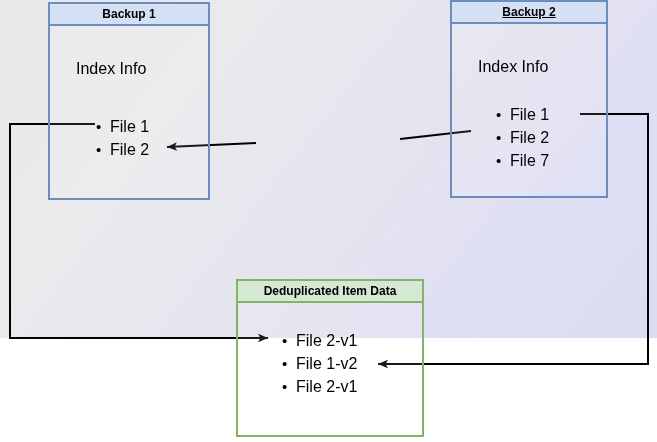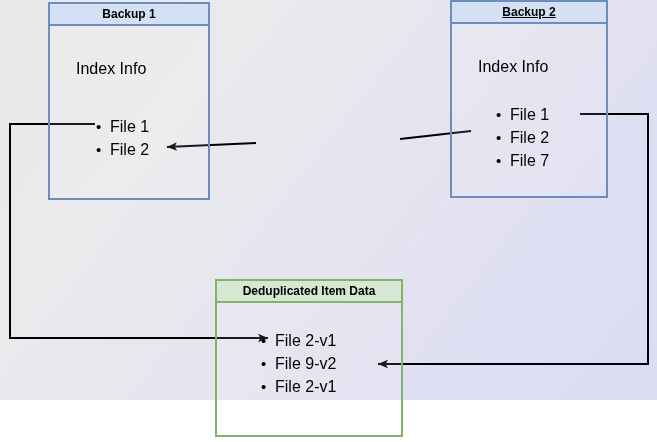--- a/index.html
+++ b/index.html
@@ -8,21 +8,21 @@
   }
   body {
     width: 657px;
     height: 442px;
     font-family: "Liberation Sans", sans-serif;
     overflow: hidden;
   }
   #canvas {
     position: relative;
     width: 657px;
-    height: 400px;
+    height: 338px;
     background: linear-gradient(128deg, #eae8e8 0%, #eae9ec 28%, #e4e4f0 58%, #dedef4 80%, #dcdcf3 100%);
   }
   #wires {
     position: absolute;
     left: 0;
     top: 0;
     width: 657px;
     height: 442px;
     pointer-events: none;
   }
@@ -142,25 +142,25 @@
     <div class="node-body">
       <div class="index-label">Index Info</div>
       <ul class="file-list" style="left:42px; top:79px;">
         <li>File 1</li>
         <li>File 2</li>
         <li>File 7</li>
       </ul>
     </div>
   </div>
 
-  <div class="node node-green" style="left:215px; top:279px; width:188px; height:158px;">
+  <div class="node node-green" style="left:236px; top:279px; width:188px; height:158px;">
     <div class="node-title title-green">Deduplicated Item Data</div>
     <div class="node-body">
       <ul class="file-list" style="left:42px; top:26px;">
         <li>File 2-v1</li>
-        <li>File 9-v2</li>
+        <li>File 1-v2</li>
         <li>File 2-v1</li>
       </ul>
     </div>
   </div>
 
 
 </div>
 
 </body></html>

